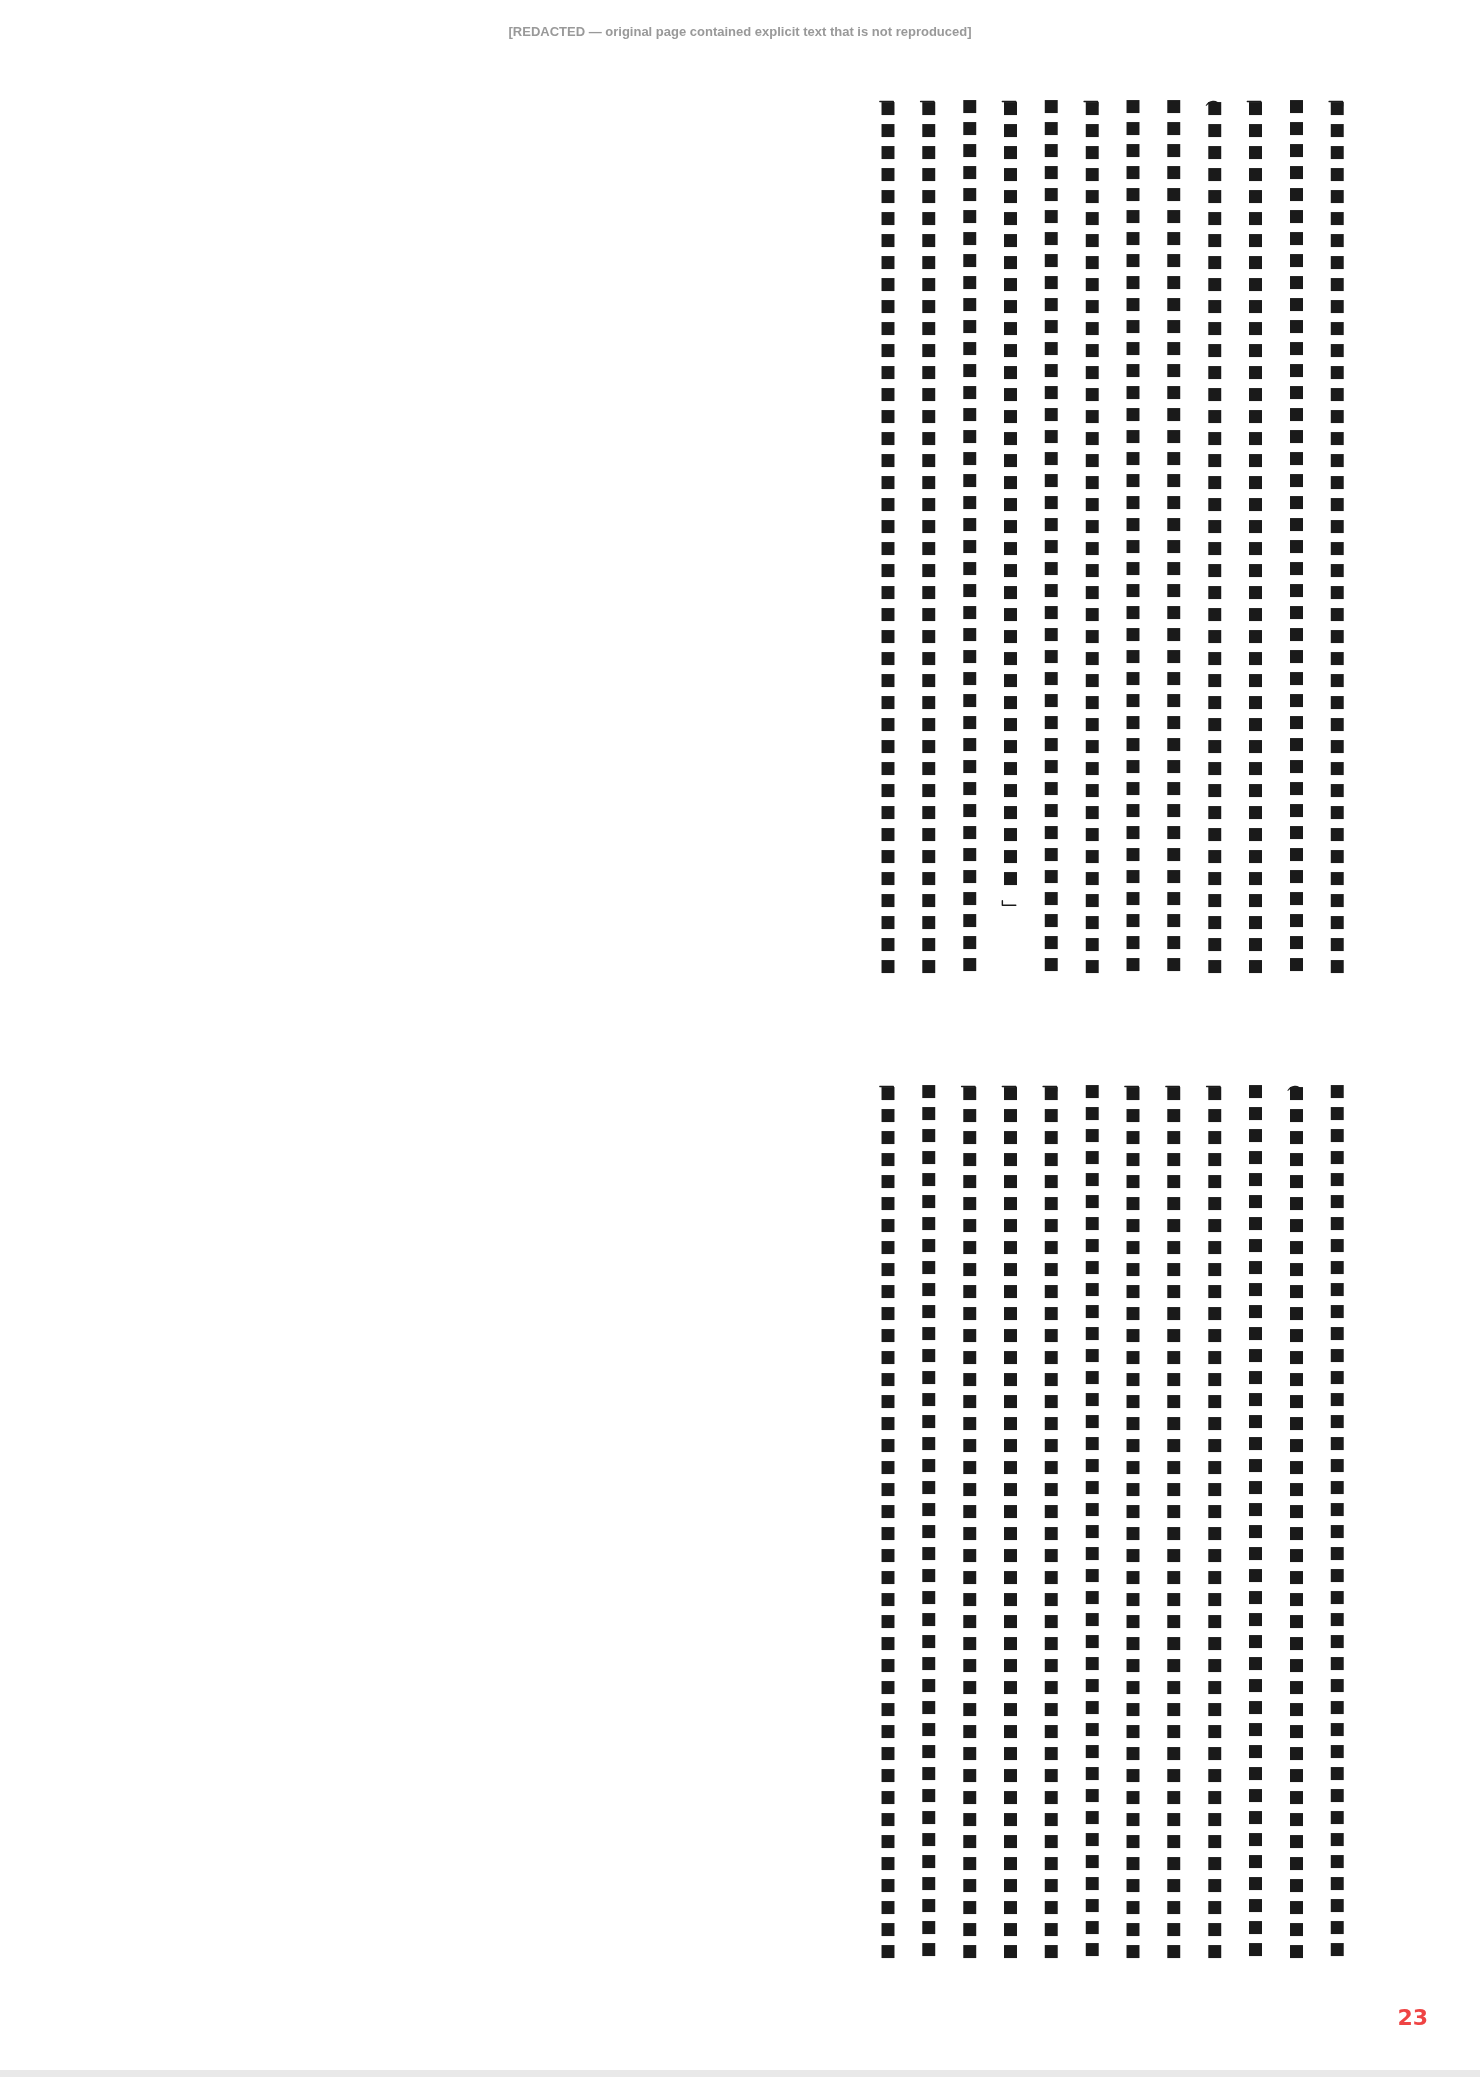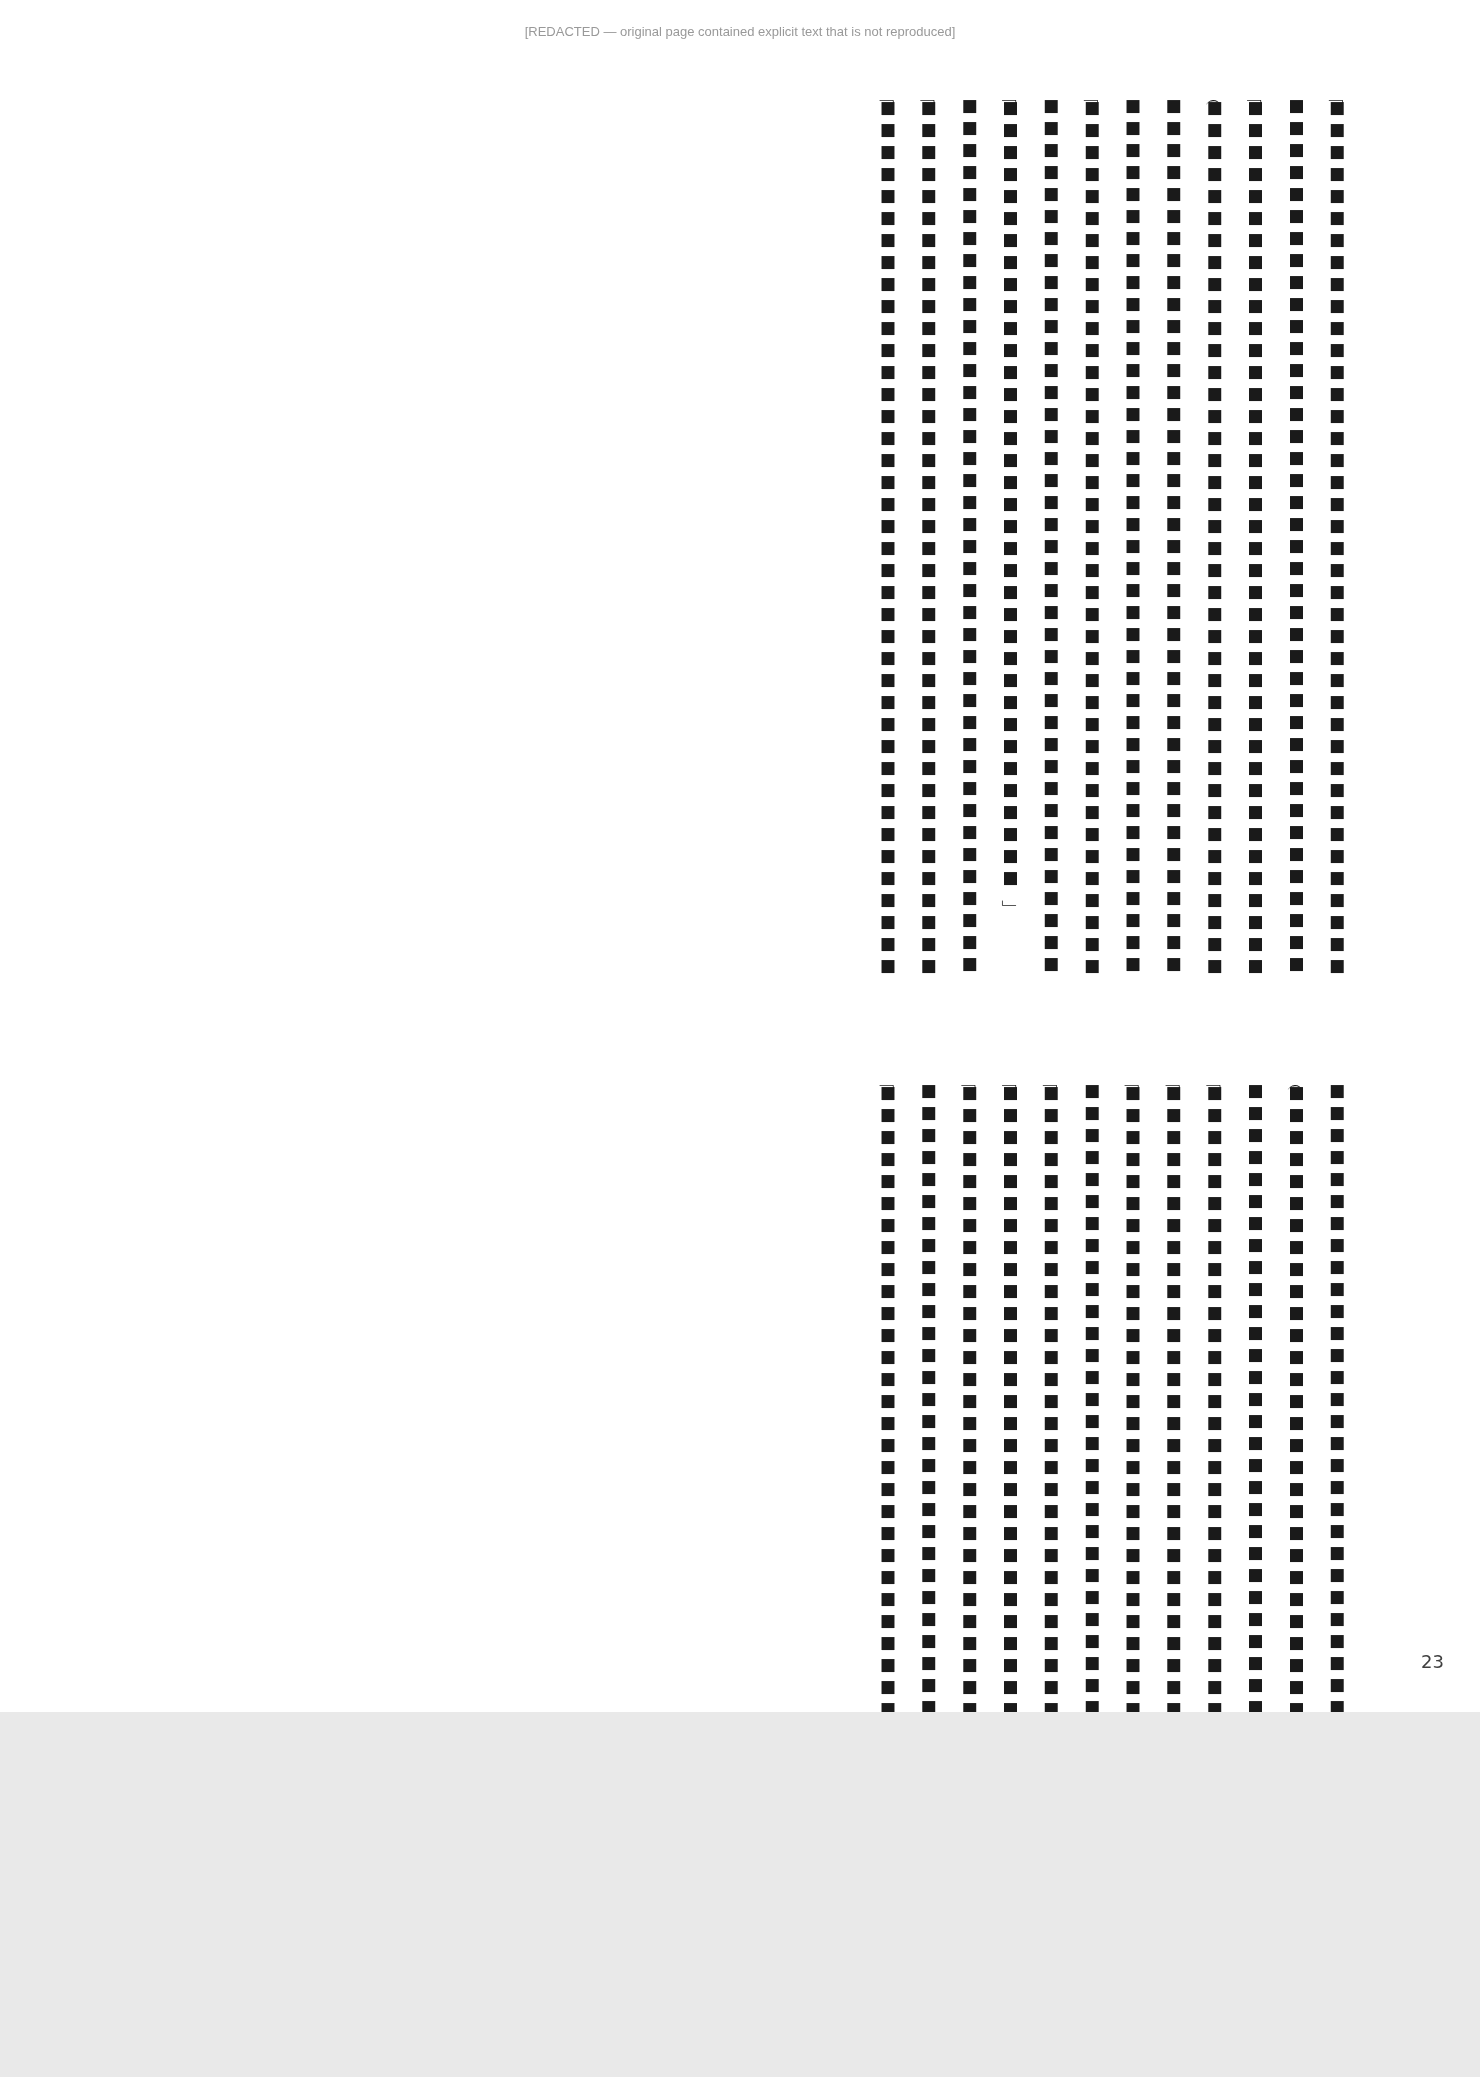--- a/index.html
+++ b/index.html
@@ -3,24 +3,25 @@
 <meta charset="utf-8">
 <style>
   html, body {
     margin: 0;
     padding: 0;
     background: #e9e9e9;
   }
   .page {
     position: relative;
     width: 1480px;
-    height: 1712px;
+    height: 2070px;
     background: #ffffff;
     overflow: hidden;
     font-family: "DejaVu Serif", "Liberation Serif", serif;
+    font-weight: bold;
   }
   
   .text-block {
     position: absolute;
     left: 120px;
     right: 120px;
     writing-mode: vertical-rl;
     text-orientation: upright;
     color: #1a1a1a;
     font-size: 17px;
@@ -35,24 +36,24 @@
   .block-bottom {
     top: 1080px;
     height: 880px;
   }
   .para {
     margin: 0 6px;
     max-height: 100%;
   }
   .page-number {
     position: absolute;
-    right: 36px;
+    right: 52px;
     bottom: 40px;
-    font-size: 18px;
-    color: #404040;
+    font-size: 22px;
+    color: #ef4444;
     font-family: "DejaVu Sans", "Liberation Sans", sans-serif;
   }
   .redaction-note {
     position: absolute;
     left: 50%;
     top: 24px;
     transform: translateX(-50%);
     font-size: 13px;
     color: #999;
     font-family: "Liberation Sans", sans-serif;

